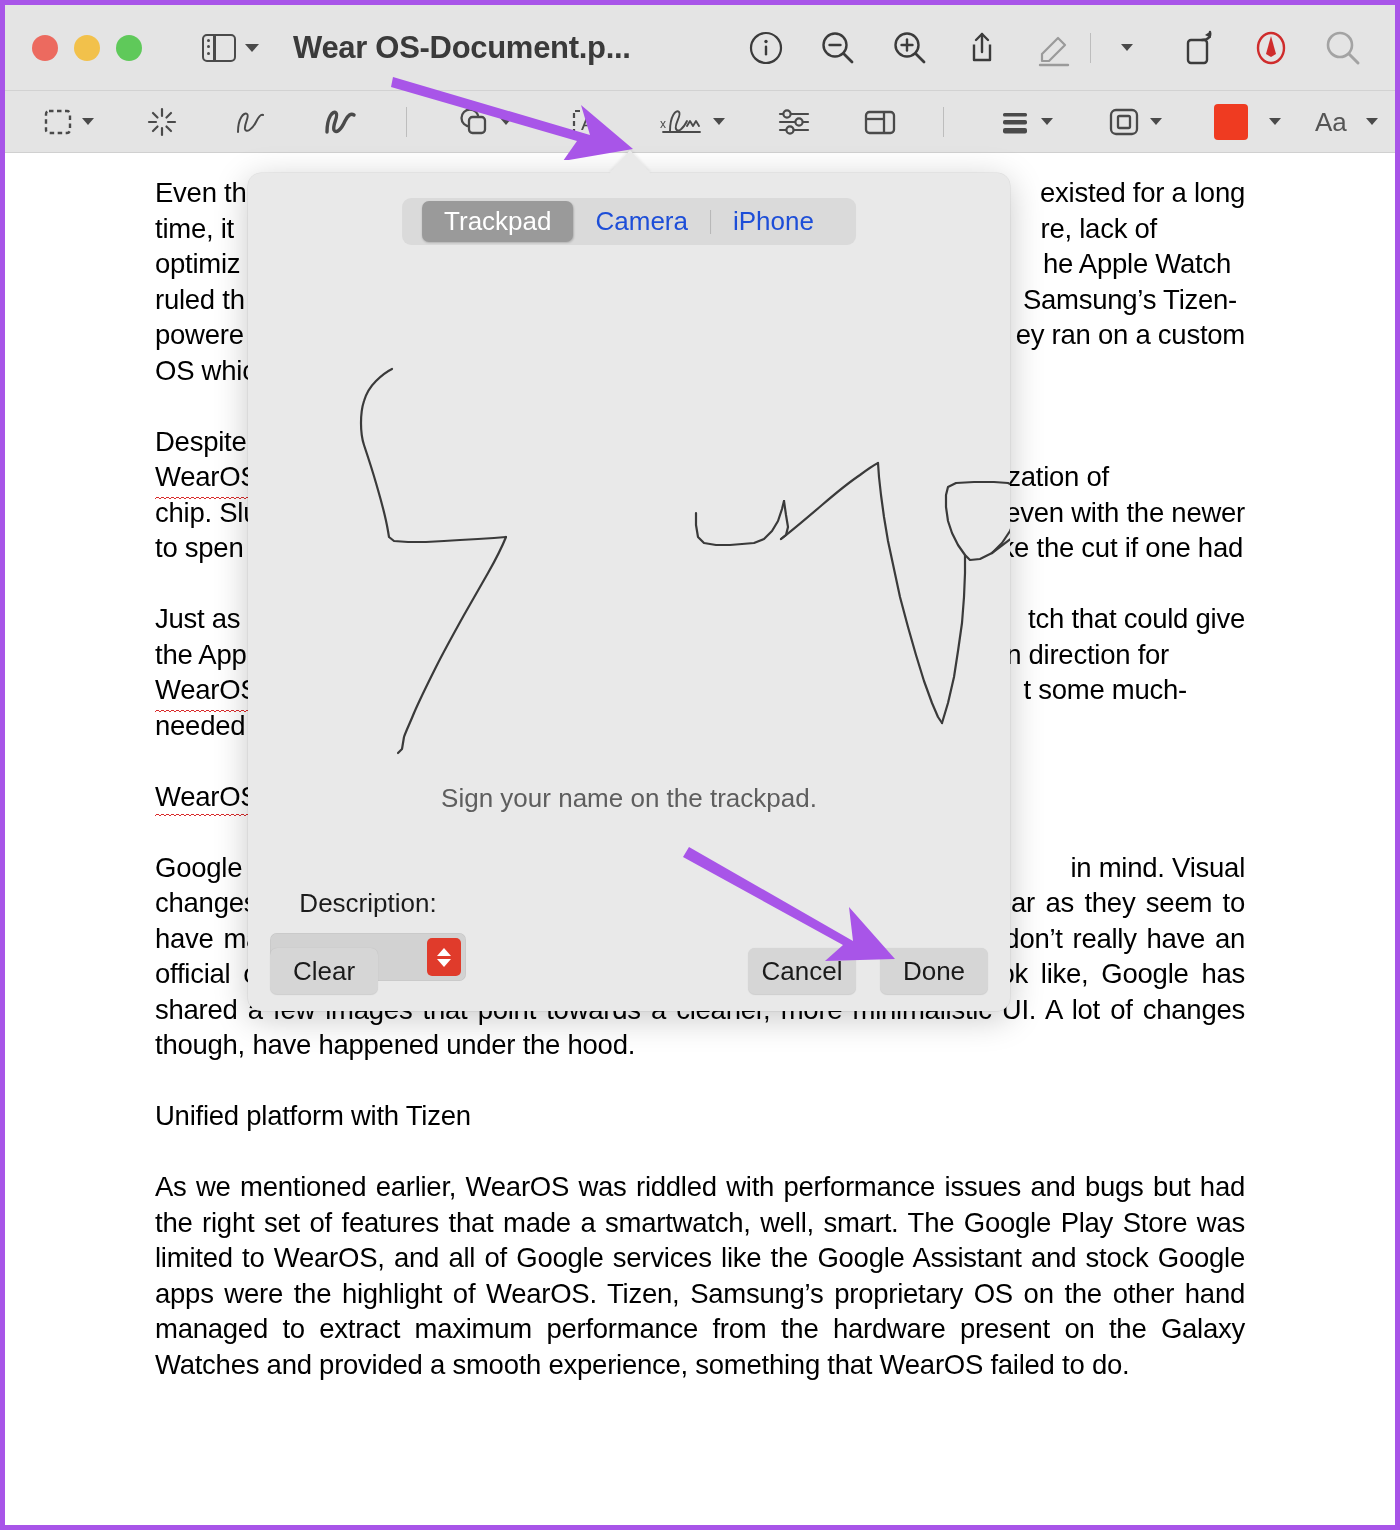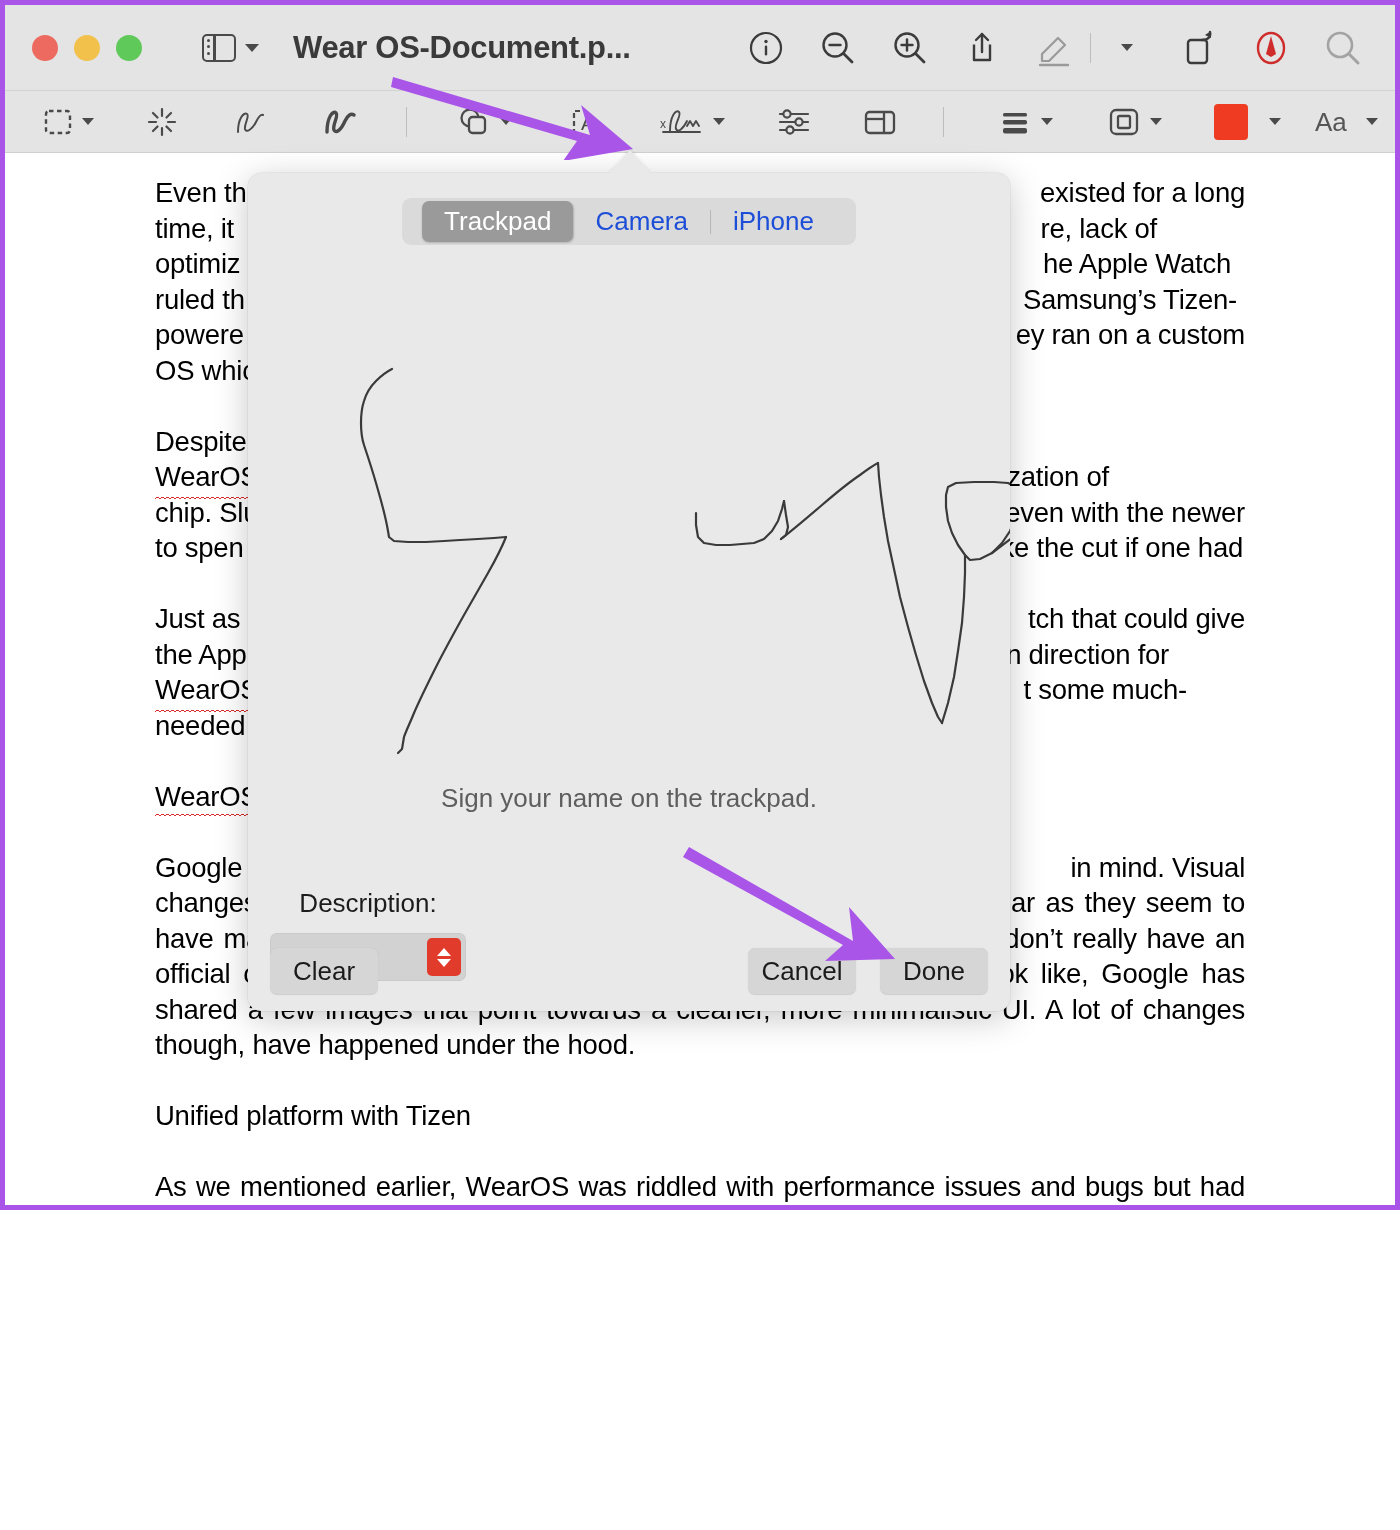--- a/index.html
+++ b/index.html
@@ -4,21 +4,21 @@
 <style>
   * { box-sizing: border-box; margin: 0; padding: 0; }
   html, body {
     width: 1400px; height: 1530px;
     font-family: "Liberation Sans", sans-serif;
     background: #ffffff;
     overflow: hidden;
   }
   #frame {
     position: relative;
-    width: 1400px; height: 1210px;
+    width: 1400px; height: 1530px;
     border: 5px solid #a855e8;
     background: #ffffff;
     overflow: hidden;
   }
 
   
   #titlebar {
     position: absolute; left: 0; top: 0; right: 0; height: 86px;
     background: #e4e4e4;
     border-bottom: 1px solid #d2d2d2;

